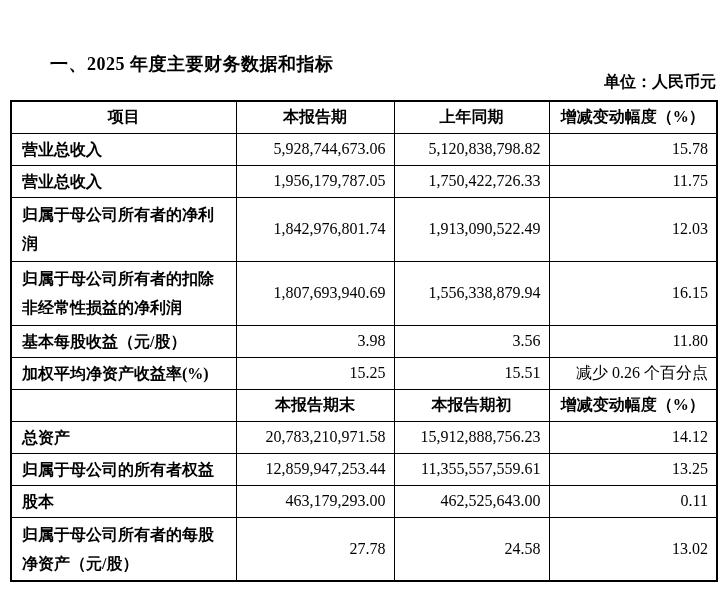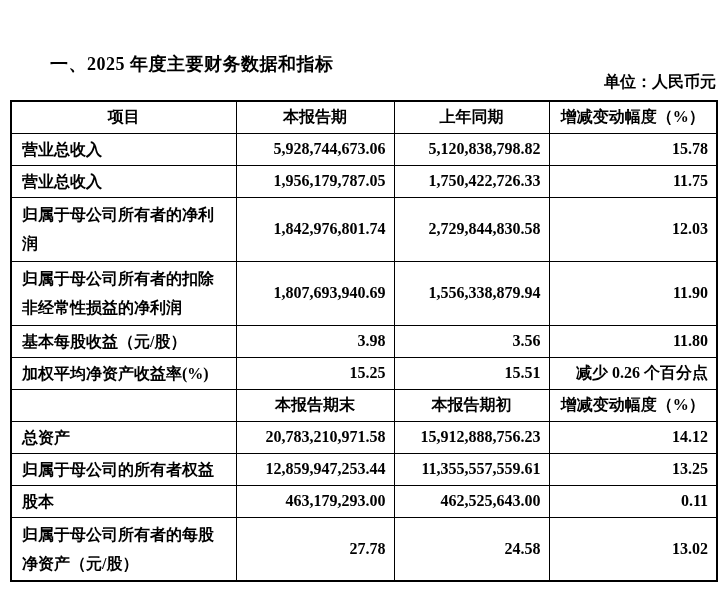--- a/index.html
+++ b/index.html
@@ -53,21 +53,21 @@
   }
   .fin td.item {
     font-weight: 700;
     text-align: left;
     padding: 1px 10px;
     line-height: 29px;
   }
   .fin td.num {
     text-align: right;
     padding-right: 8px;
-    font-weight: 700;
+    font-weight: 400;
   }
   tr.rh1 { height: 32px; }
   tr.rh2 { height: 64px; }
 </style>
 </head>
 <body>
 
 <div class="doc-title">一、2025 年度主要财务数据和指标</div>
 <div class="unit-label">单位：人民币元</div>
 
@@ -94,28 +94,28 @@
     </tr>
     <tr class="rh1">
       <td class="item">营业总收入</td>
       <td class="num">1,956,179,787.05</td>
       <td class="num">1,750,422,726.33</td>
       <td class="num">11.75</td>
     </tr>
     <tr class="rh2">
       <td class="item">归属于母公司所有者的净利润</td>
       <td class="num">1,842,976,801.74</td>
-      <td class="num">2,729,844,830.58</td>
+      <td class="num">1,913,090,522.49</td>
       <td class="num">12.03</td>
     </tr>
     <tr class="rh2">
       <td class="item">归属于母公司所有者的扣除非经常性损益的净利润</td>
       <td class="num">1,807,693,940.69</td>
       <td class="num">1,556,338,879.94</td>
-      <td class="num">11.90</td>
+      <td class="num">16.15</td>
     </tr>
     <tr class="rh1">
       <td class="item">基本每股收益（元/股）</td>
       <td class="num">3.98</td>
       <td class="num">3.56</td>
       <td class="num">11.80</td>
     </tr>
     <tr class="rh1">
       <td class="item">加权平均净资产收益率(%)</td>
       <td class="num">15.25</td>

